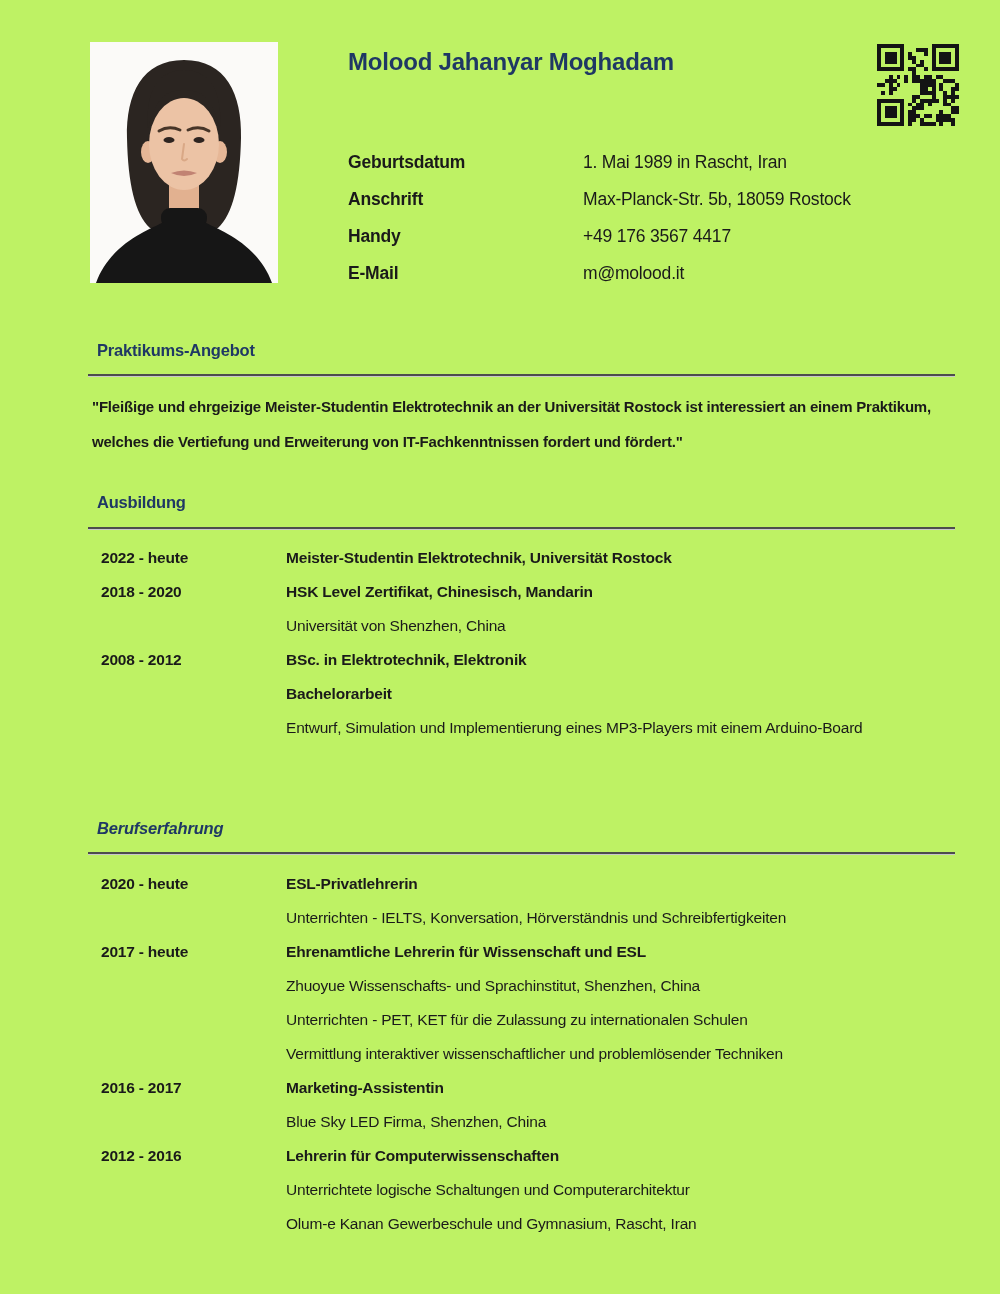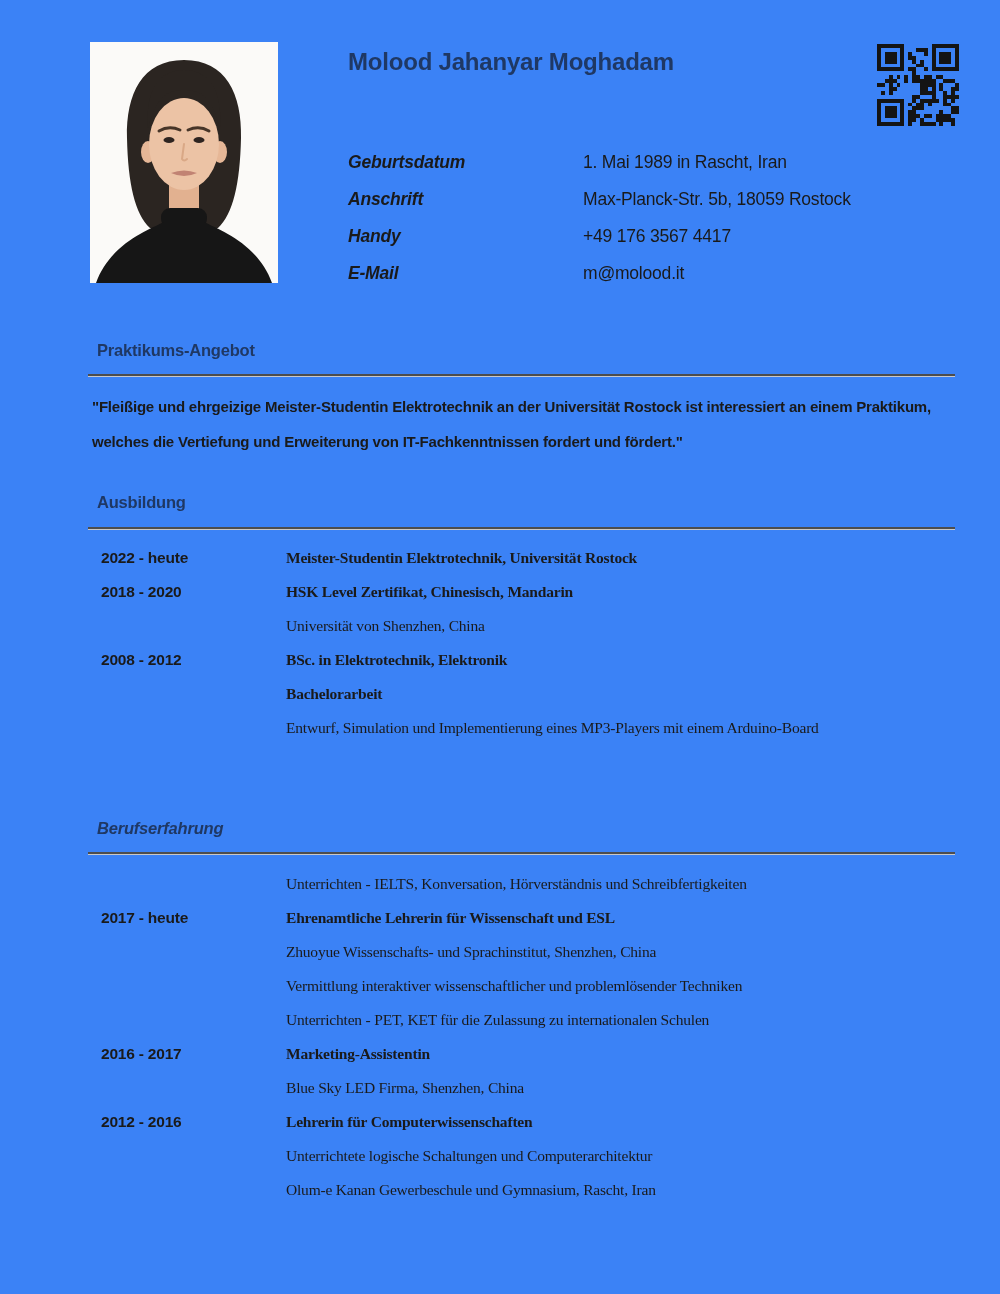--- a/index.html
+++ b/index.html
@@ -6,21 +6,21 @@
     margin: 0;
     padding: 0;
     background: #ffffff;
     font-family: "Liberation Sans", sans-serif;
     color: #1a1a1a;
   }
   .page {
     position: relative;
     width: 1000px;
     height: 1294px;
-    background: #3b82f6;
+    background: #bef264;
     overflow: hidden;
   }
 
   
   .photo {
     position: absolute;
     left: 90px;
     top: 42px;
     width: 188px;
     height: 241px;
@@ -54,21 +54,21 @@
     top: 152px;
     width: 600px;
   }
   .contact-row {
     display: flex;
     height: 37px;
     align-items: flex-start;
     font-size: 17.5px;
     letter-spacing: -0.2px;
   }
-  .contact-label { width: 235px; font-weight: bold; white-space: nowrap; font-style: italic; }
+  .contact-label { width: 235px; font-weight: bold; white-space: nowrap; }
   .contact-value { white-space: nowrap; text-align: right; }
 
   
   .section-title {
     position: absolute;
     left: 97px;
     margin: 0;
     font-size: 16.5px;
     font-weight: bold;
     letter-spacing: -0.2px;
@@ -108,21 +108,21 @@
     font-size: 15.5px;
     letter-spacing: -0.2px;
   }
   .t-date {
     width: 185px;
     flex: 0 0 185px;
     font-weight: bold;
     white-space: nowrap;
     margin-left: 8px;
   }
-  .t-text { white-space: pre; font-family: Liberation Serif, serif; }
+  .t-text { white-space: pre; }
   .t-row.strong .t-text { font-weight: bold; }
 
   #edu-rows  { top: 549px; }
   #exp-rows  { top: 875px; }
 
   #offer-title { top: 341px; }
   #offer-rule  { top: 374px; }
   #edu-title   { top: 493px; }
   #edu-rule    { top: 527px; }
   #exp-title   { top: 819px; font-style: italic; }
@@ -436,39 +436,43 @@
     </div>
     <div class="t-row">
       <span class="t-date"></span>
       <span class="t-text">Entwurf, Simulation und Implementierung eines MP3-Players mit einem Arduino-Board</span>
     </div>
   </div>
 
   <h2 class="section-title" id="exp-title">Berufserfahrung</h2>
   <div class="rule" id="exp-rule"></div>
   <div class="timeline" id="exp-rows">
+    <div class="t-row strong">
+      <span class="t-date">2020 - heute</span>
+      <span class="t-text">ESL-Privatlehrerin</span>
+    </div>
     <div class="t-row">
       <span class="t-date"></span>
       <span class="t-text">Unterrichten - IELTS, Konversation, Hörverständnis und Schreibfertigkeiten</span>
     </div>
     <div class="t-row strong">
       <span class="t-date">2017 - heute</span>
       <span class="t-text">Ehrenamtliche Lehrerin für Wissenschaft und ESL</span>
     </div>
     <div class="t-row">
       <span class="t-date"></span>
       <span class="t-text">Zhuoyue Wissenschafts- und Sprachinstitut, Shenzhen, China</span>
     </div>
     <div class="t-row">
       <span class="t-date"></span>
+      <span class="t-text">Unterrichten - PET, KET für die Zulassung zu internationalen Schulen</span>
+    </div>
+    <div class="t-row">
+      <span class="t-date"></span>
       <span class="t-text">Vermittlung interaktiver wissenschaftlicher und problemlösender Techniken</span>
-    </div>
-    <div class="t-row">
-      <span class="t-date"></span>
-      <span class="t-text">Unterrichten - PET, KET für die Zulassung zu internationalen Schulen</span>
     </div>
     <div class="t-row strong">
       <span class="t-date">2016 - 2017</span>
       <span class="t-text">Marketing-Assistentin</span>
     </div>
     <div class="t-row">
       <span class="t-date"></span>
       <span class="t-text">Blue Sky LED Firma, Shenzhen, China</span>
     </div>
     <div class="t-row strong">

